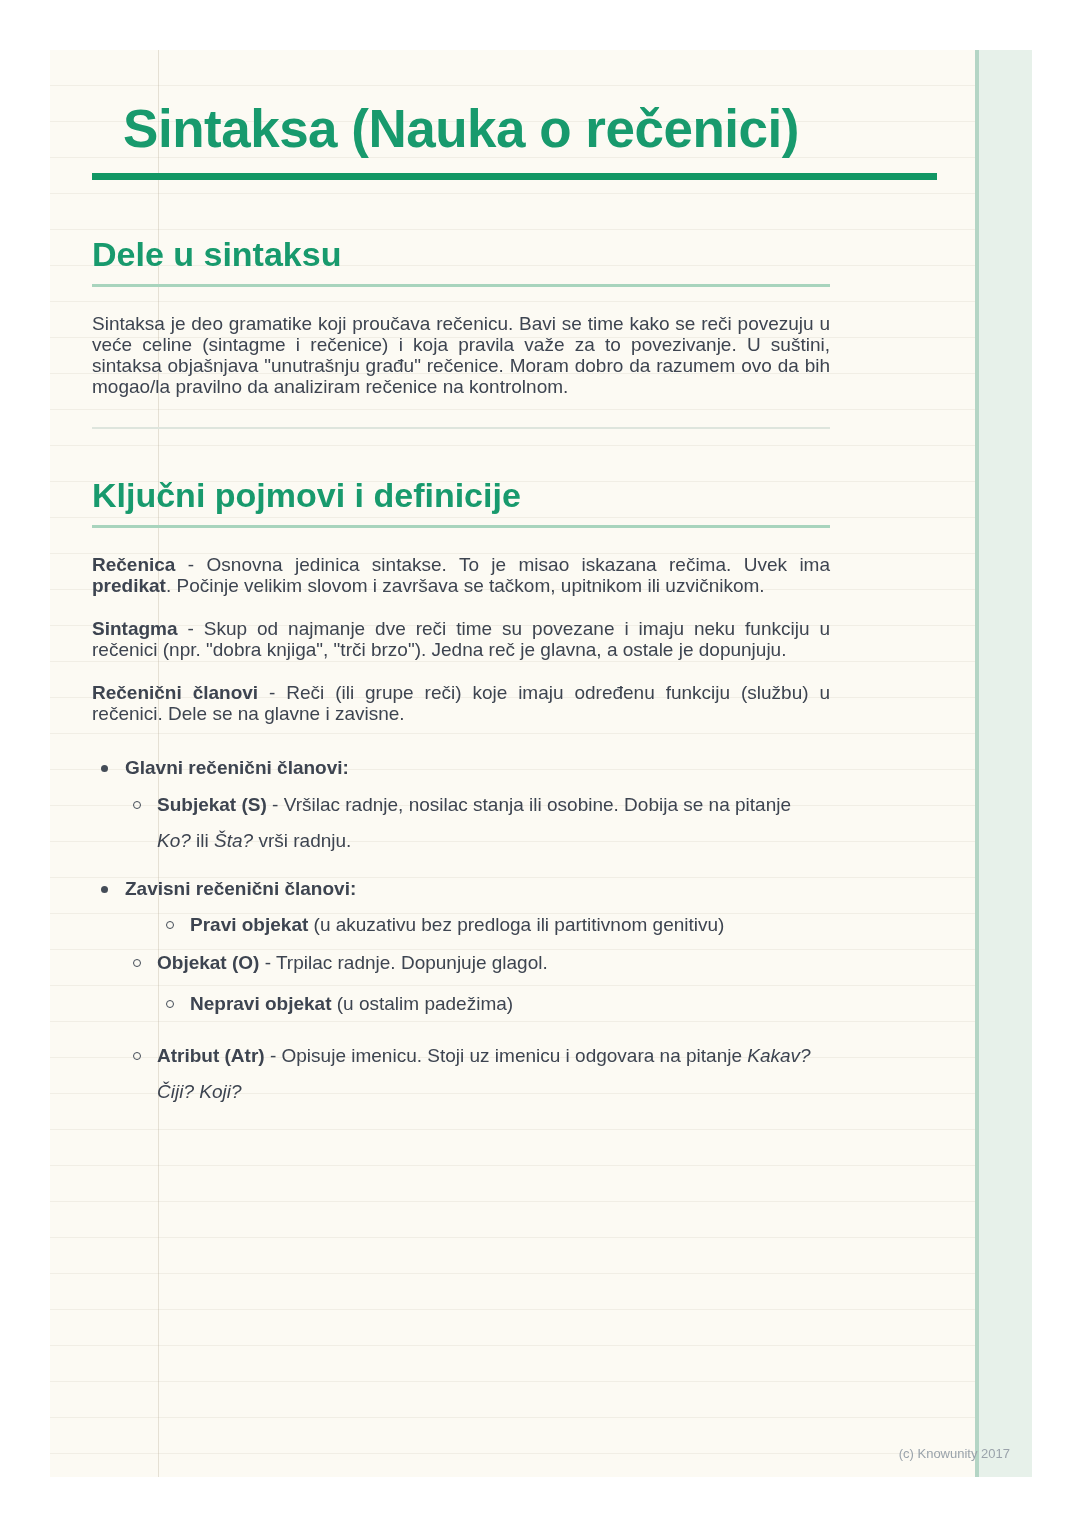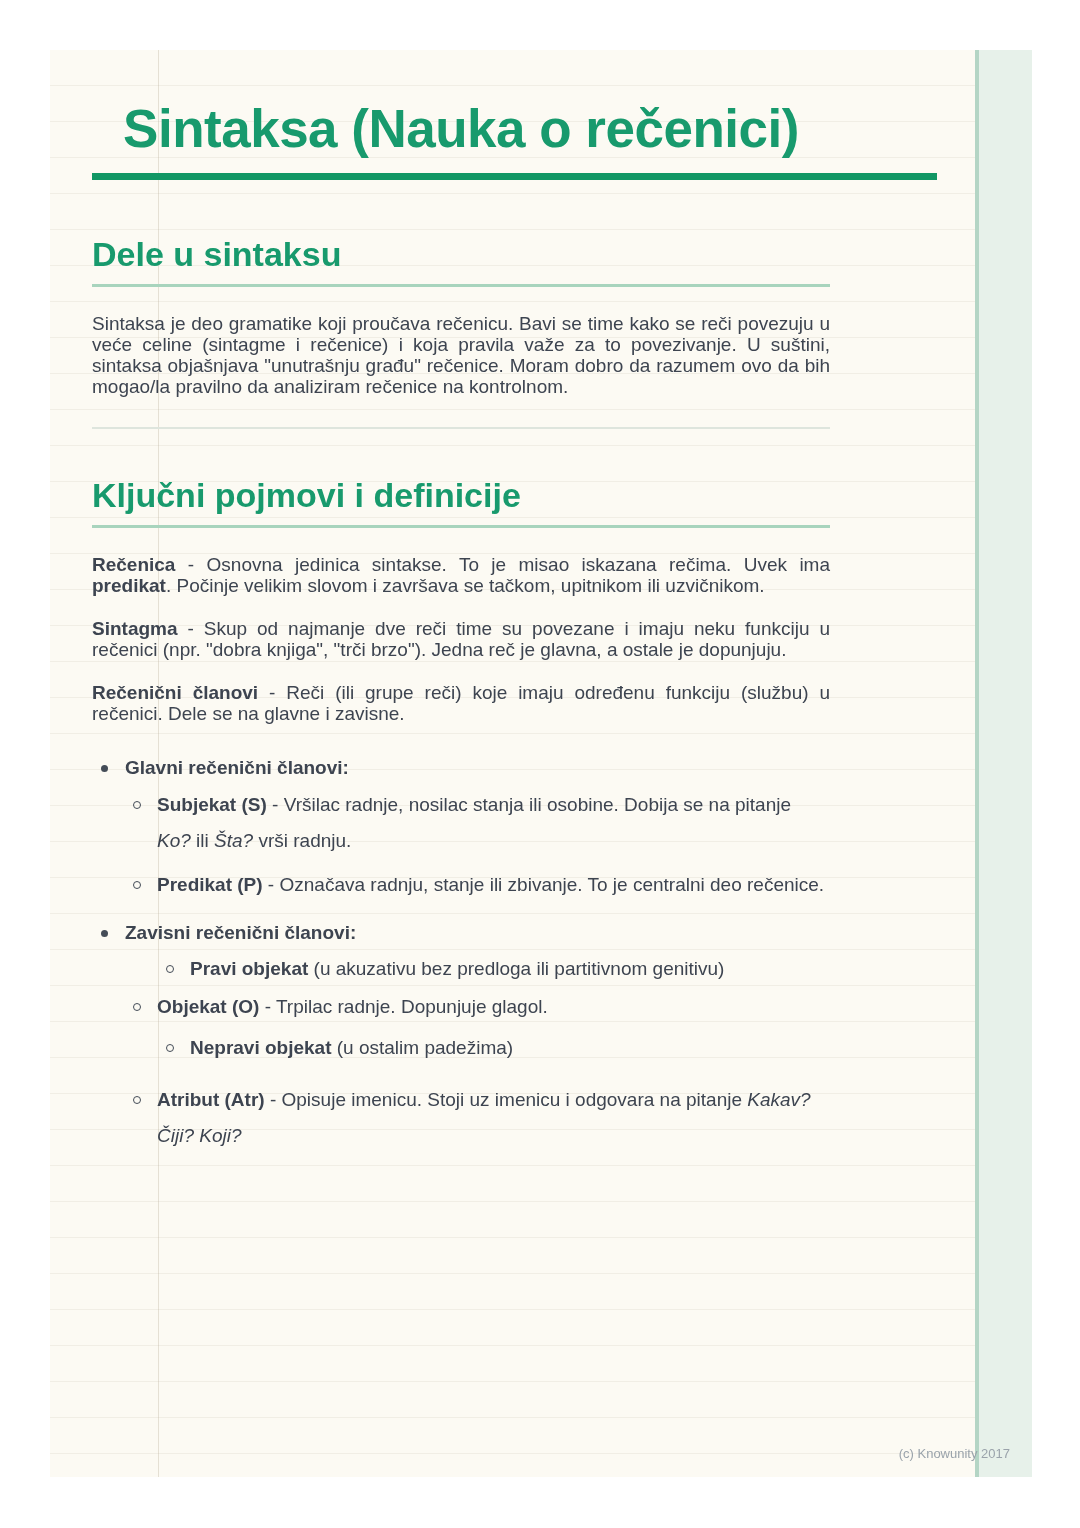--- a/index.html
+++ b/index.html
@@ -75,24 +75,20 @@
 
       <div class="list">
         <div class="li l1">
           <span class="marker dot"></span>
           <span><span class="b">Glavni rečenični članovi:</span></span>
         </div>
         <div class="li l2 m-subj">
           <span class="marker ring"></span>
           <span><span class="b">Subjekat (S)</span><span> - Vršilac radnje, nosilac stanja ili osobine. Dobija se na pitanje </span><span class="i">Ko?</span><span> ili </span><span class="i">Šta?</span><span> vrši radnju.</span></span>
         </div>
-        <div class="li l2 m-pred">
-          <span class="marker ring"></span>
-          <span><span class="b">Predikat (P)</span><span> - Označava radnju, stanje ili zbivanje. To je centralni deo rečenice.</span></span>
-        </div>
 
         <div class="li l1 m-zav">
           <span class="marker dot"></span>
           <span><span class="b">Zavisni rečenični članovi:</span></span>
         </div>
         <div class="li l3 m-pravi">
           <span class="marker ring"></span>
           <span><span class="b">Pravi objekat</span><span> (u akuzativu bez predloga ili partitivnom genitivu)</span></span>
         </div>
         <div class="li l2 m-obj">

